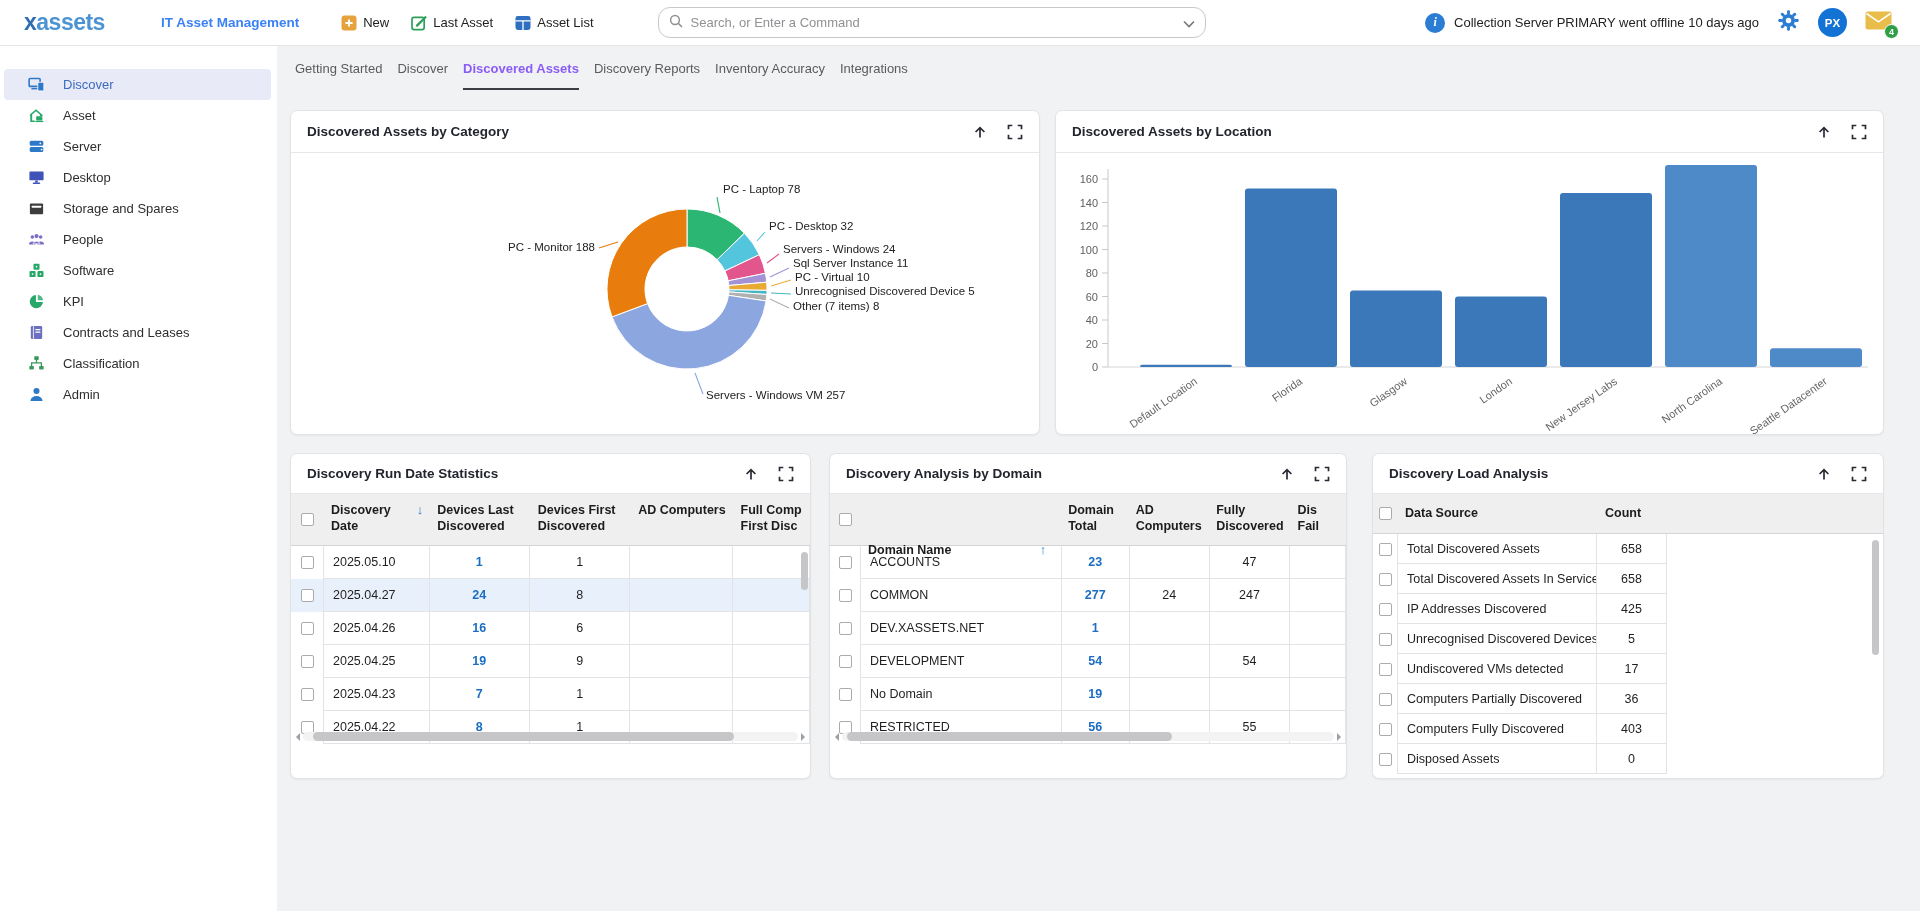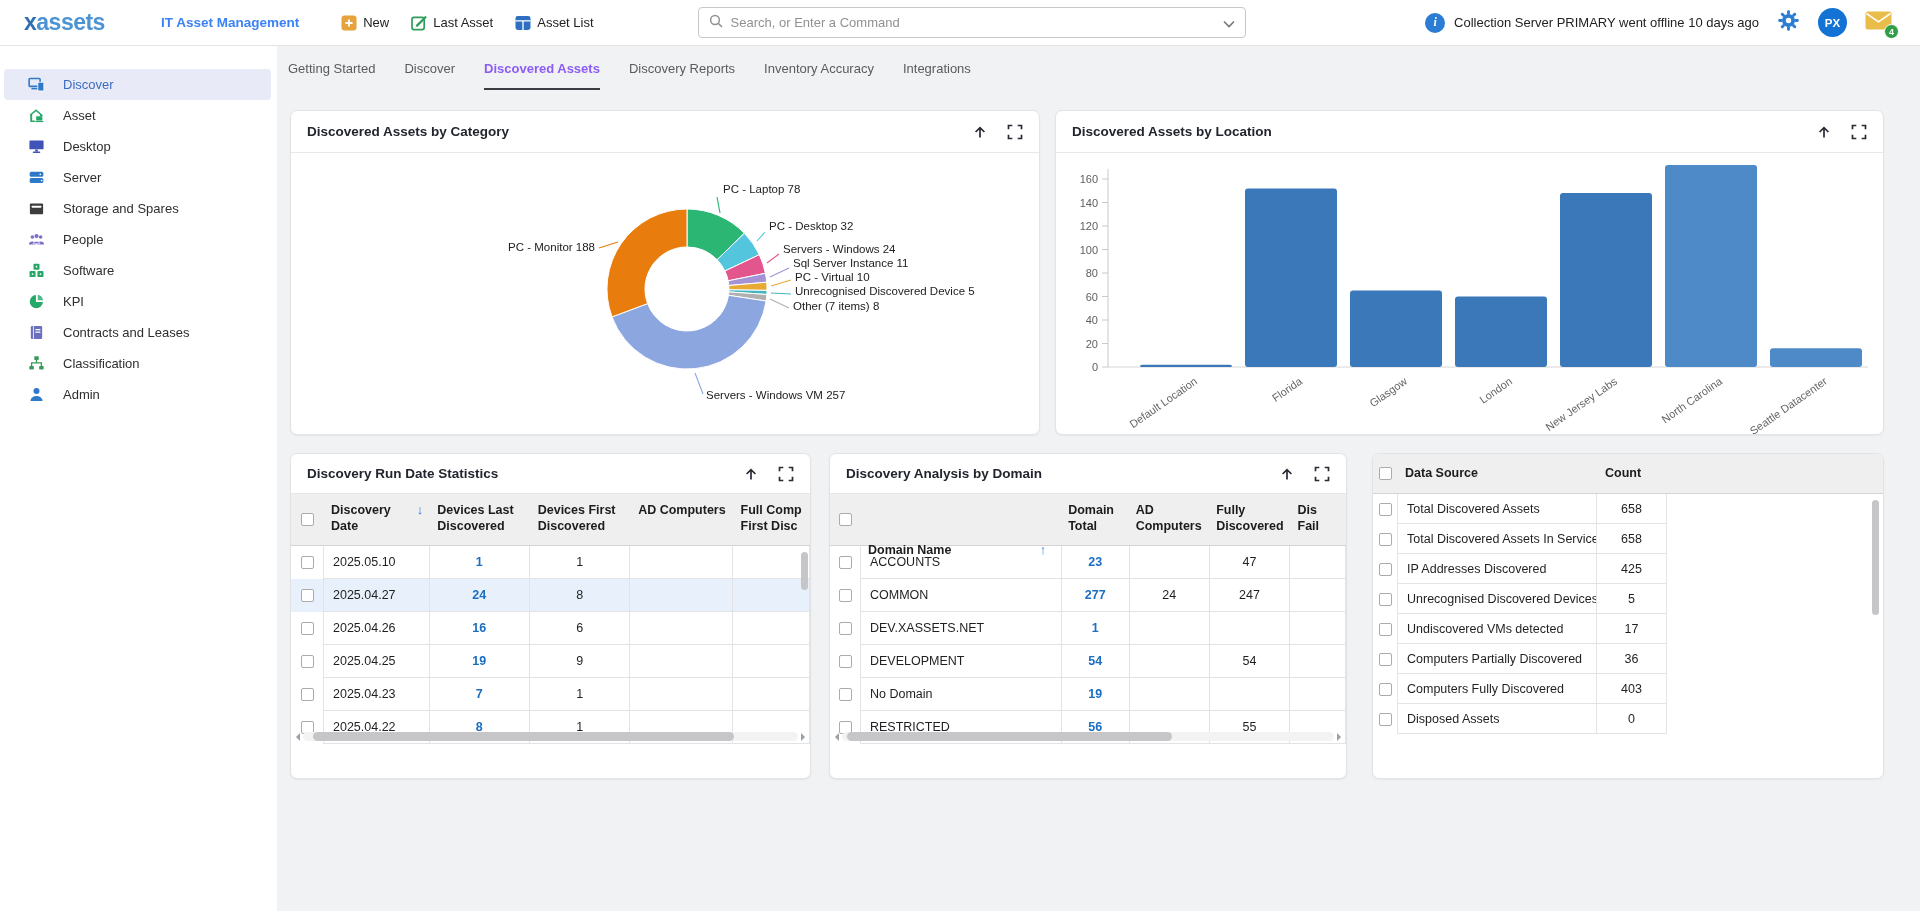--- a/index.html
+++ b/index.html
@@ -9,21 +9,21 @@
 
   
   #hdr { position:absolute; left:0; top:0; width:1920px; height:46px; background:#fff;
          border-bottom:1px solid #e3e4e6; display:flex; align-items:center; z-index:5; }
   #logo { margin-left:24px; font-size:23px; font-weight:600; letter-spacing:-0.5px; color:#4b93d2; cursor:pointer; }
   #logo .x { color:#2f6eb3; }
   #app-title { margin-left:56px; font-size:13.5px; font-weight:700; color:#3b82f6; }
   #hdr-actions { display:flex; margin-left:38px; gap:14px; }
   .hbtn { display:flex; align-items:center; gap:6px; font-size:13px; color:#222; cursor:pointer; padding:4px 4px; }
   .hbtn svg { display:block; }
-  #search-wrap { margin-left:100px; width:548px; height:31px; border:1px solid #c6c8ca; border-radius:4px;
+  #search-wrap { margin-left:60px; width:548px; height:31px; border:1px solid #c6c8ca; border-radius:12px;
                  background:#fff; display:flex; align-items:center; padding:13px 10px; }
   #search-input { flex:1; border:none; outline:none; font-size:13px; color:#333; margin-left:8px;
                   font-family:"Liberation Sans",sans-serif; background:transparent; }
   #search-input::placeholder { color:#8f9194; }
   #hdr-right { margin-left:auto; display:flex; align-items:center; padding-right:28px; gap:18px; }
   #notif { display:flex; align-items:center; gap:9px; }
   #info-badge { width:20px; height:20px; border-radius:50%; background:#2b7cd3; color:#fff;
                 font-size:12px; font-weight:700; font-style:italic; font-family:"Liberation Serif",serif;
                 display:flex; align-items:center; justify-content:center; }
   #notif-text { font-size:13px; color:#222; }
@@ -40,21 +40,21 @@
   .side-item { height:31px; display:flex; align-items:center; margin:0 6px 0 4px; padding-left:24px;
                border-radius:4px; cursor:pointer; }
   .side-item .sicon { width:18px; height:18px; display:flex; align-items:center; }
   .side-item .sicon svg { width:17px; height:17px; }
   .side-item .slbl { margin-left:17px; font-size:13px; color:#2e2e2e; }
   .side-item.active { background:#e9eaf8; }
   .side-item.active .slbl { color:#3b6cc0; }
 
   
   #tabbar { position:absolute; left:277px; top:46px; right:0; height:44px; display:flex; align-items:stretch;
-            padding-left:11px; gap:29px; }
+            padding-left:18px; gap:15px; }
   .tab { display:flex; align-items:center; font-size:13px; color:#5a5b5e; cursor:pointer;
          border-bottom:2.5px solid transparent; padding-top:2px; }
   .tab.active { color:#8b5cf6; font-weight:700; border-bottom-color:#3c3c43; }
 
   
   .panel { position:absolute; background:#fff; border:1px solid #e2e3e5; border-radius:7px;
            box-shadow:0 1px 2px rgba(20,20,40,0.05); overflow:hidden; }
   .panel-head { display:flex; align-items:center; border-bottom:1px solid #e8e8ea; padding:0 16px; }
   .ph-42 .panel-head { height:42px; } .ph-40 .panel-head { height:40px; }
   .panel-title { font-size:13.5px; font-weight:700; color:#23252e; }
@@ -191,37 +191,37 @@
             <path d="M1.5 8.6 L8.5 2.4 L15.5 8.6 V9.8 H12.6 V7.9 L8.5 4.6 L4.4 7.9 V14.2 H7.2 V15.8 H2.4 V8.9 Z" fill="#27a869"></path>
             <rect x="8.6" y="9.8" width="6.6" height="4.4" rx="0.8" fill="#27a869"></rect>
             <rect x="7.8" y="14.6" width="8.4" height="1.4" fill="#27a869"></rect>
           </svg>
         </span>
         <span class="slbl">Asset</span>
       </div>
       <div class="side-item">
         <span class="sicon">
           <svg viewBox="0 0 18 18">
-            <rect x="1.5" y="2.6" width="15" height="9.4" rx="1" fill="#4053b8"></rect>
-            <rect x="7.6" y="12.2" width="2.8" height="2.2" fill="#4053b8"></rect>
-            <rect x="5" y="14.4" width="8" height="1.6" rx="0.8" fill="#4053b8"></rect>
-          </svg>
-        </span>
-        <span class="slbl">Desktop</span>
-      </div>
-      <div class="side-item">
-        <span class="sicon">
-          <svg viewBox="0 0 18 18">
             <rect x="1.8" y="3" width="14.4" height="5.2" rx="1.6" fill="#2e79c7"></rect>
             <rect x="1.8" y="9.6" width="14.4" height="5.2" rx="1.6" fill="#2e79c7"></rect>
             <circle cx="13" cy="5.6" r="0.9" fill="#fff"></circle>
             <circle cx="14.4" cy="12.2" r="0.9" fill="#fff"></circle>
           </svg>
         </span>
         <span class="slbl">Server</span>
+      </div>
+      <div class="side-item">
+        <span class="sicon">
+          <svg viewBox="0 0 18 18">
+            <rect x="1.5" y="2.6" width="15" height="9.4" rx="1" fill="#4053b8"></rect>
+            <rect x="7.6" y="12.2" width="2.8" height="2.2" fill="#4053b8"></rect>
+            <rect x="5" y="14.4" width="8" height="1.6" rx="0.8" fill="#4053b8"></rect>
+          </svg>
+        </span>
+        <span class="slbl">Desktop</span>
       </div>
       <div class="side-item">
         <span class="sicon">
           <svg viewBox="0 0 18 18">
             <rect x="2" y="3.6" width="14" height="11.4" rx="1.1" fill="#3d3d3d"></rect>
             <rect x="4" y="6.2" width="10" height="1.9" rx="0.5" fill="#fff"></rect>
           </svg>
         </span>
         <span class="slbl">Storage and Spares</span>
       </div>
@@ -664,20 +664,35 @@
           <span class="ar l"></span>
           <span class="track">
             <span class="thumb" style="left:1%;width:66%"></span>
           </span>
           <span class="ar r"></span>
         </div>
       </div>
   </section>
 
   <section class="panel ph-40" id="panel-load">
+    <div class="panel-head">
+      <span class="panel-title">Discovery Load Analysis</span>
+      <span class="panel-icons">
+          <span class="picon">
+            <svg viewBox="0 0 16 16">
+              <path d="M8 13.5 V3.6 M3.6 8 L8 3.6 L12.4 8" stroke="#2a2a35" stroke-width="1.7" fill="none"></path>
+            </svg>
+          </span>
+          <span class="picon">
+            <svg viewBox="0 0 16 16">
+              <path d="M1.5 5.3 V1.5 H5.3 M10.7 1.5 H14.5 V5.3 M14.5 10.7 V14.5 H10.7 M5.3 14.5 H1.5 V10.7" stroke="#2a2a35" stroke-width="1.7" fill="none"></path>
+            </svg>
+          </span>
+        </span>
+    </div>
     <div class="tbl" id="tbl-load">
         <div class="thead" style="height:40px">
           <div class="gutter" style="width:24px">
             <span class="cb"></span>
           </div>
           <div class="th vc" style="width:200px"><span>Data Source</span></div>
           <div class="th vc" style="width:70px"><span>Count</span></div>
         </div>
         <div class="tr" style="height:30px">
           <div class="gutter" style="width:24px">

